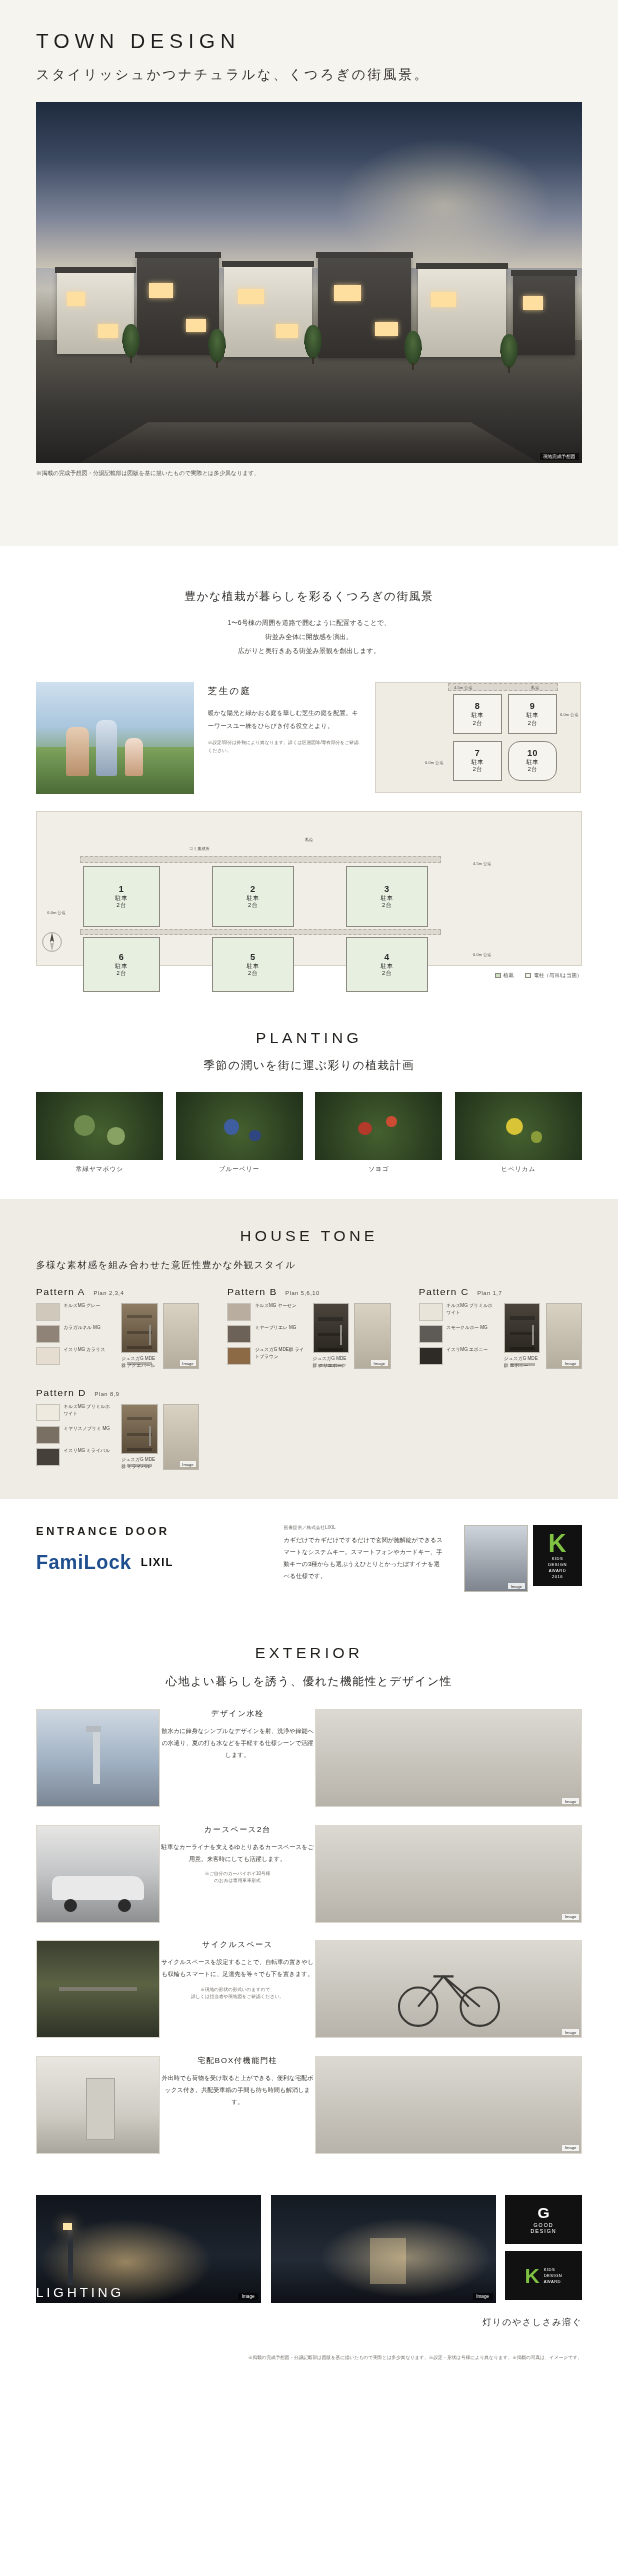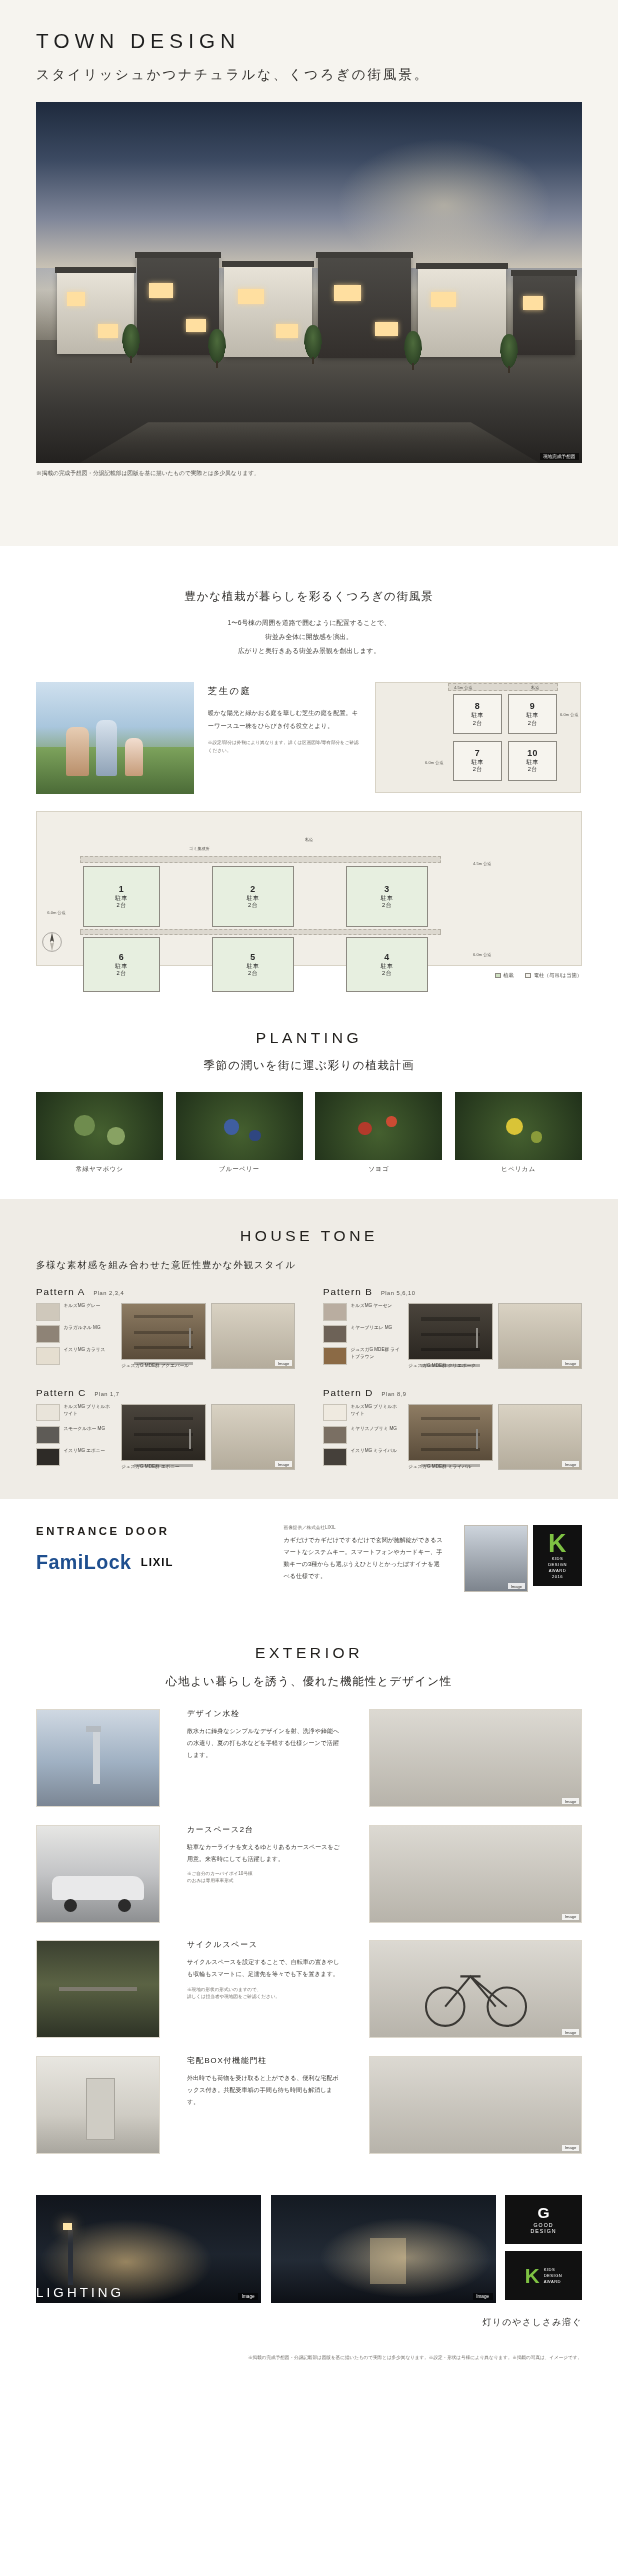--- a/index.html
+++ b/index.html
@@ -194,21 +194,21 @@
     position: absolute; border-radius: 50%;
   }
   .plant-name { margin-top: 5.2px; font-size: 6.2px; color: #3b3935; letter-spacing: 0.5px; }
 
   
   .housetone { background: #efece6; padding: 28px 36px 29px 36px; }
   .ht-lead {
     margin-top: 14.4px; font-size: 9.3px; letter-spacing: 1px; color: #2b2a27;
   }
   .pattern-grid {
-    margin-top: 13.4px; display: grid; grid-template-columns: 1fr 1fr; gap: 17.5px 28px;
+    margin-top: 13.4px; display: grid; grid-template-columns: 1fr 1fr 1fr; gap: 17.5px 28px;
   }
   .pattern-head {
     display: flex; align-items: baseline; gap: 8.2px; margin-bottom: 6.2px;
   }
   .pattern-name { font-size: 9.8px; letter-spacing: 1px; color: #23211e; }
   .pattern-plans { font-size: 5.7px; color: #55534e; letter-spacing: 0.5px; }
   .pattern-body { display: flex; gap: 7.2px; }
   .swatch-col { width: 78px; }
   .swatch-row { display: flex; gap: 3.6px; margin-bottom: 4.6px; align-items: flex-start; }
   .swatch-chip {
@@ -261,21 +261,21 @@
   .award {
     width: 49px; height: 61px; background: #111; color: #fff;
     display: flex; flex-direction: column; align-items: center; justify-content: center;
     font-size: 4.1px; letter-spacing: 0.5px; line-height: 1.5; text-align: center;
   }
   .award .k { font-size: 25px; font-weight: 700; line-height: 1; color: #7ec143; }
 
   
   .exterior { padding: 28px 36px 26px 36px; }
   .ext-rows { margin-top: 20.6px; display: flex; flex-direction: column; gap: 17.5px; }
-  .ext-row { display: flex; gap: 27px; align-items: flex-start; }
+  .ext-row { display: flex; gap: 0; align-items: flex-start; text-align: center; }
   .ext-photo {
     width: 124px; height: 98px; position: relative; overflow: hidden;
     border: 0.5px solid #ddd8cd;
   }
   .ext-photo.p1 { background: linear-gradient(#cfd8e2 0%, #9fb0c2 55%, #7b8694 100%); }
   .ext-photo.p2 { background: linear-gradient(#e6e6e4 0%, #c3c4c6 50%, #8d8f91 100%); }
   .ext-photo.p3 { background: linear-gradient(#3b4030 0%, #5b6344 45%, #2e3326 100%); }
   .ext-photo.p4 { background: linear-gradient(#e8e6e0 0%, #cfccc4 60%, #a9a69e 100%); }
   .ext-text { width: 155px; }
   .ext-head { font-size: 7.7px; letter-spacing: 1px; color: #23211e; }
@@ -407,21 +407,21 @@
 
           <div class="plot" style="left:77px; top:11.3px; width:49px; height:40px;">
             <span><b>8</b><span>駐車<br>2台</span></span>
           </div>
           <div class="plot" style="left:132px; top:11.3px; width:49px; height:40px;">
             <span><b>9</b><span>駐車<br>2台</span></span>
           </div>
           <div class="plot" style="left:77px; top:58px; width:49px; height:40px;">
             <span><b>7</b><span>駐車<br>2台</span></span>
           </div>
-          <div class="plot" style="left:132px; top:58px; width:49px; height:40px;">
+          <div class="plot" style="left:132px; top:58px; width:49px; height:40px;border-radius:12px;">
             <span><b>10</b><span>駐車<br>2台</span></span>
           </div>
 
           <div class="dim" style="left:78px; top:2.1px;">4.5m
 公道</div>
           <div class="dim" style="left:155px; top:2.1px;">私道</div>
           <div class="dim" style="left:184px; top:29px;">6.0m
 公道</div>
           <div class="dim" style="left:49px; top:77px;">6.0m
 公道</div>

